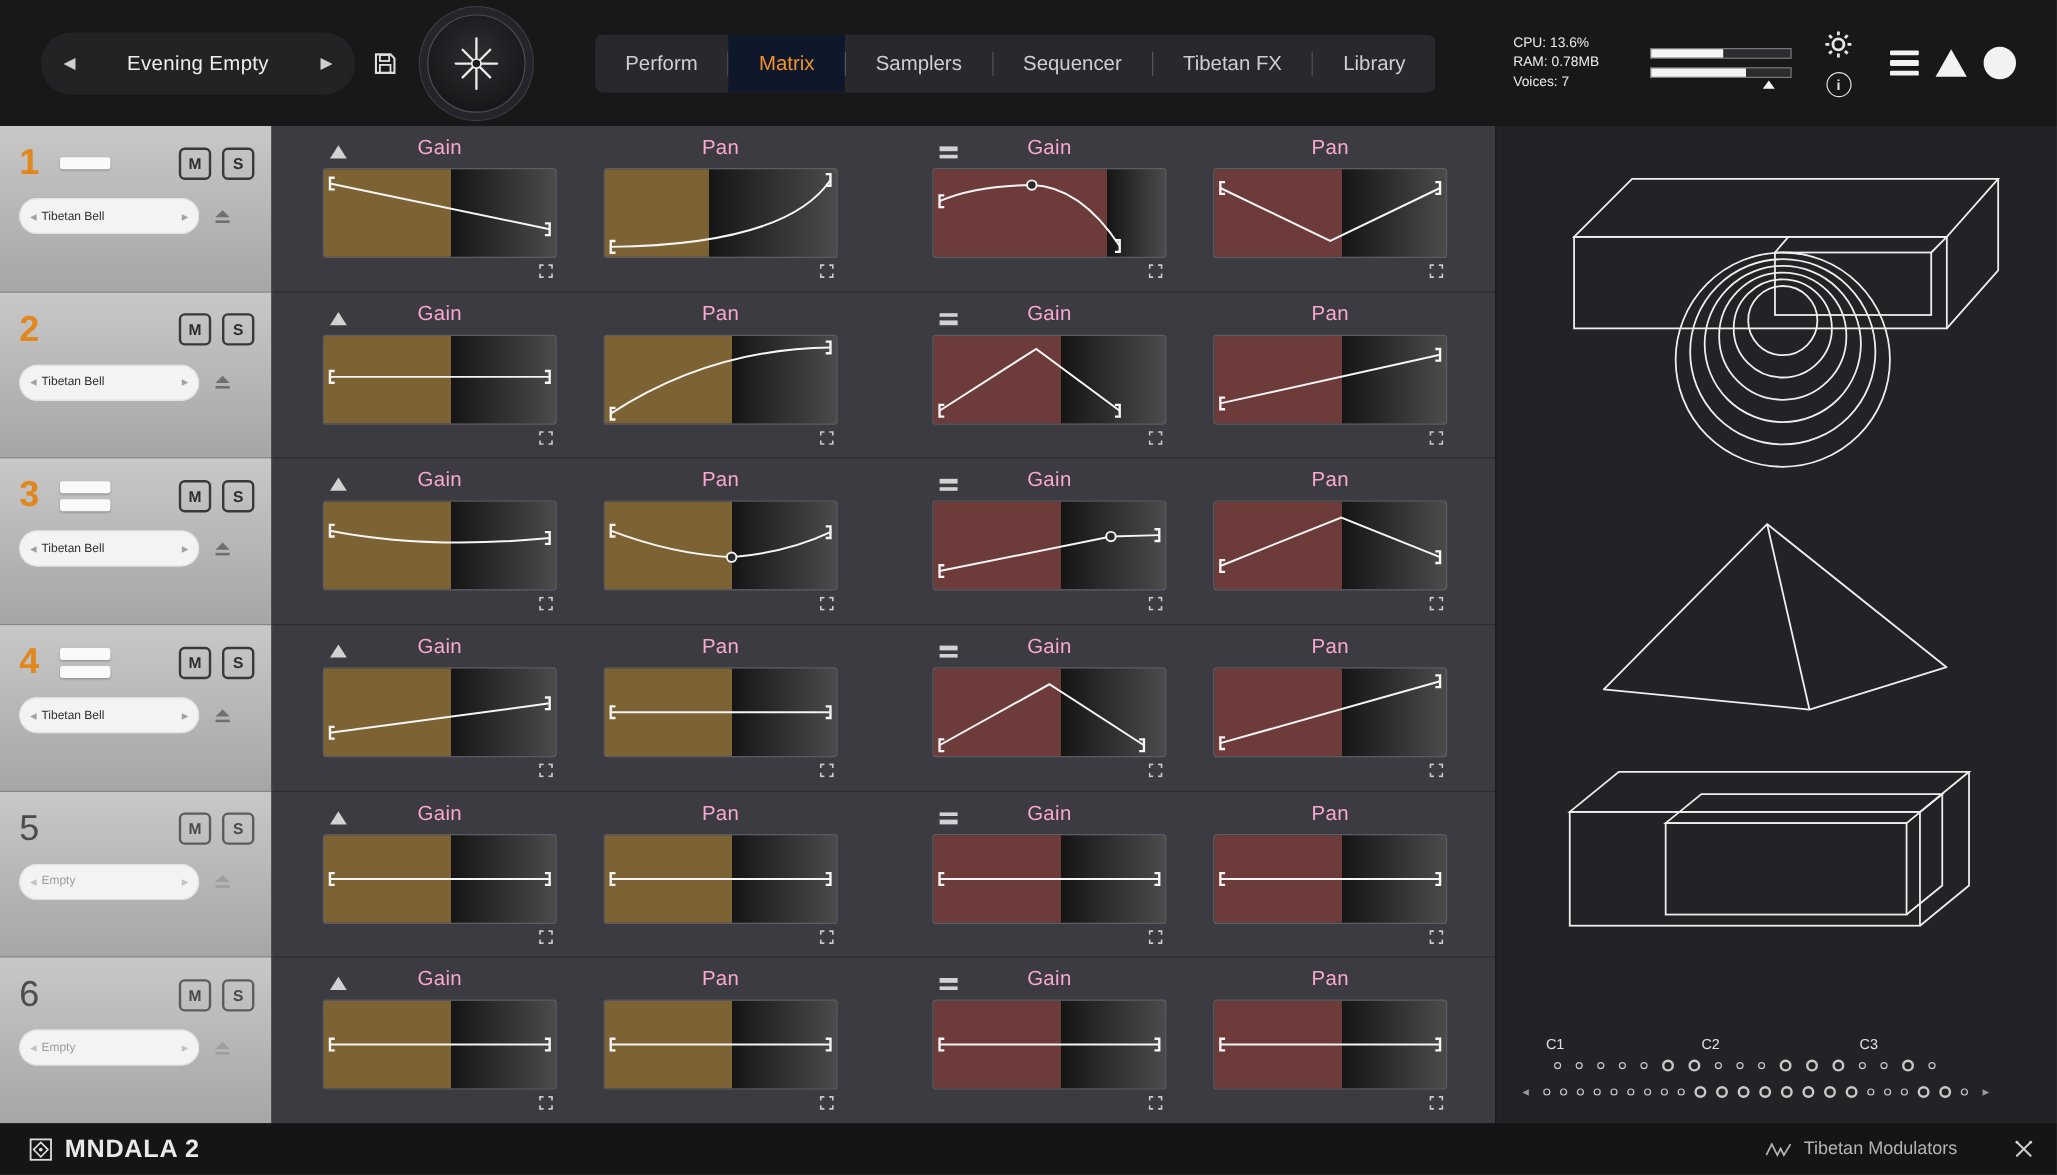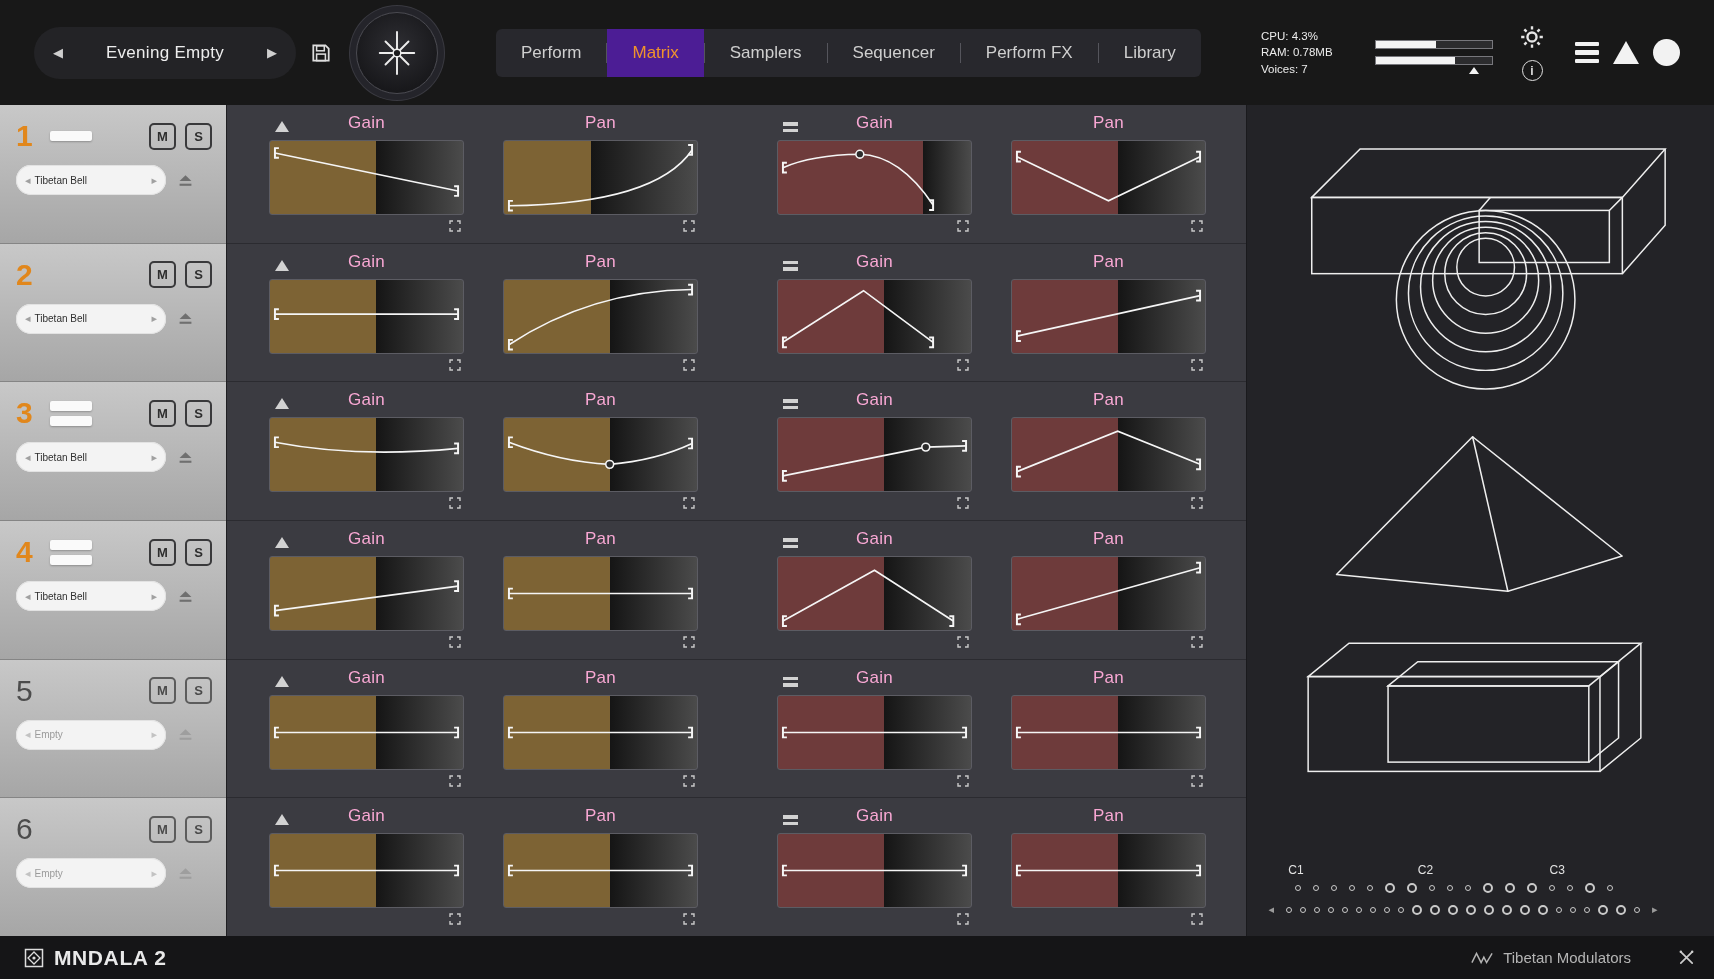--- a/index.html
+++ b/index.html
@@ -14,21 +14,21 @@
   .pnav { background:transparent; border:none; color:#cfcfcf; font-size:13px; width:28px; cursor:pointer; font-family:inherit; }
   .pname { flex:1; text-align:center; font-size:17px; color:#ededed; letter-spacing:.3px; cursor:default; }
   .save { background:none; border:none; margin-left:14px; cursor:pointer; line-height:0; }
   .mandala { width:82px; height:82px; margin-left:24px; border-radius:50%;
     background:radial-gradient(circle at 50% 42%, #2e2e33, #18181b 72%);
     border:1px solid #4b4b52; box-shadow:0 0 0 6px #24242a, 0 0 0 7px #3a3a41;
     display:flex; align-items:center; justify-content:center; cursor:pointer; flex:none; }
   .tabs { margin-left:58px; height:48px; background:#28282d; border-radius:6px;
     display:flex; align-items:center; overflow:hidden; }
   .tab { padding:0 25px; font-size:17px; color:#cfcfcf; line-height:48px; cursor:pointer; white-space:nowrap; }
-  .tab.active { background:#4c1d95; color:#f0932c; }
+  .tab.active { background:#0f172a; color:#f0932c; }
   .tdiv { width:1px; height:20px; background:#55555c; flex:none; }
   .stats { margin-left:auto; font-size:11.5px; color:#ececec; line-height:1.4; min-width:100px; }
   .meters { width:118px; margin-left:14px; position:relative; display:flex; flex-direction:column; gap:7px; }
   .meter { height:9px; background:#2c2c2e; border:1px solid #77777c; position:relative; }
   .meter .fill { position:absolute; left:0; top:0; bottom:0; background:#f4f4f4; }
   .mmark { position:absolute; top:calc(100% + 2px); width:0; height:0;
     border-left:5px solid transparent; border-right:5px solid transparent;
     border-bottom:7px solid #f4f4f4; transform:translateX(-50%); }
   .istack { margin-left:26px; display:flex; flex-direction:column; align-items:center; gap:10px; }
   .gear { line-height:0; cursor:pointer; }
@@ -148,26 +148,26 @@
     </div>
     <nav class="tabs" id="tabs">
         <span class="tab">Perform</span>
         <span class="tdiv"></span>
         <span class="tab active">Matrix</span>
         <span class="tdiv"></span>
         <span class="tab">Samplers</span>
         <span class="tdiv"></span>
         <span class="tab">Sequencer</span>
         <span class="tdiv"></span>
-        <span class="tab">Perform FX</span>
+        <span class="tab">Tibetan FX</span>
         <span class="tdiv"></span>
         <span class="tab">Library</span>
       </nav>
     <div class="stats" id="stats">
-        <div>CPU: 4.3%</div>
+        <div>CPU: 13.6%</div>
         <div>RAM: 0.78MB</div>
         <div>Voices: 7</div>
       </div>
     <div class="meters" id="meters">
       <div class="meter">
           <div class="fill" style="width: 52%;"></div>
         </div>
       <div class="meter">
           <div class="fill" style="width: 68%;"></div>
         </div>

